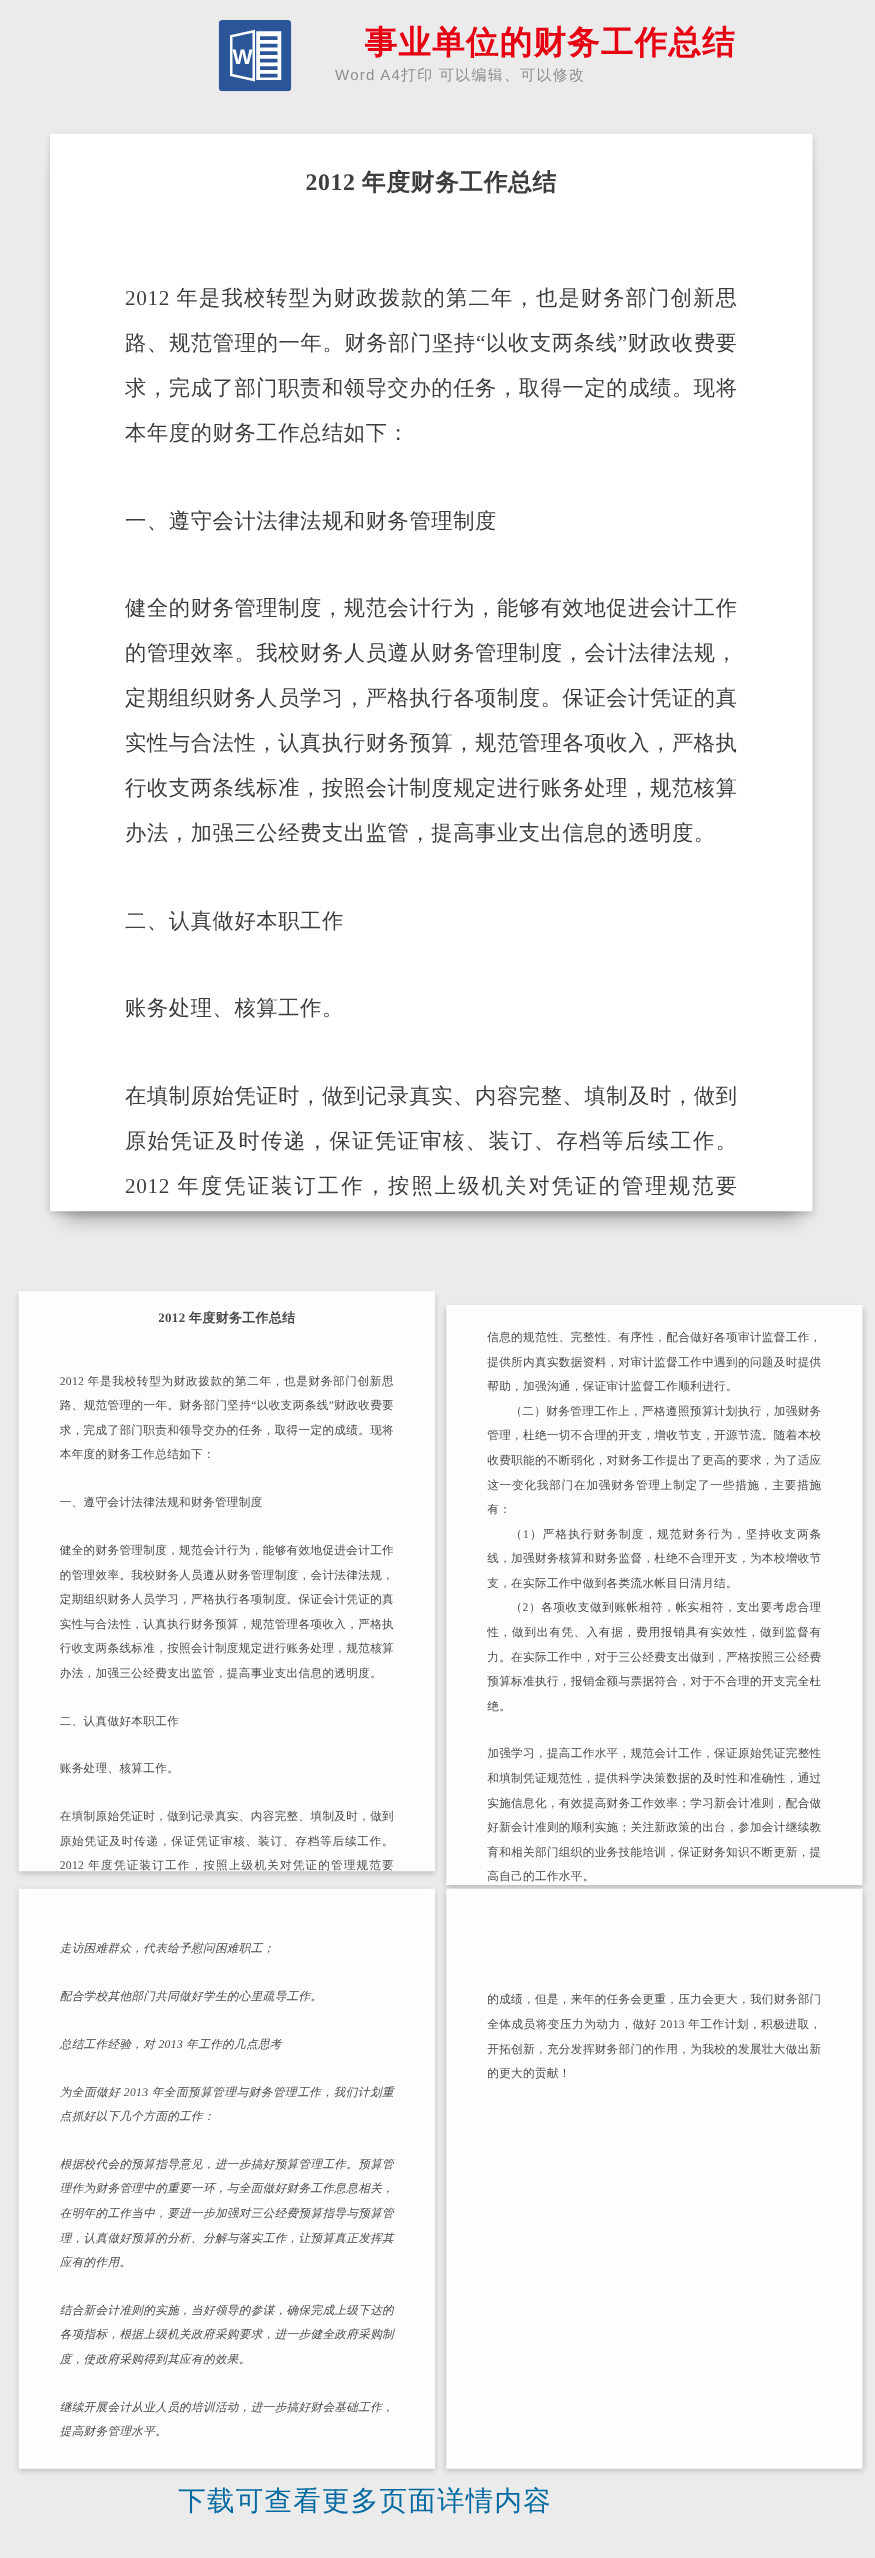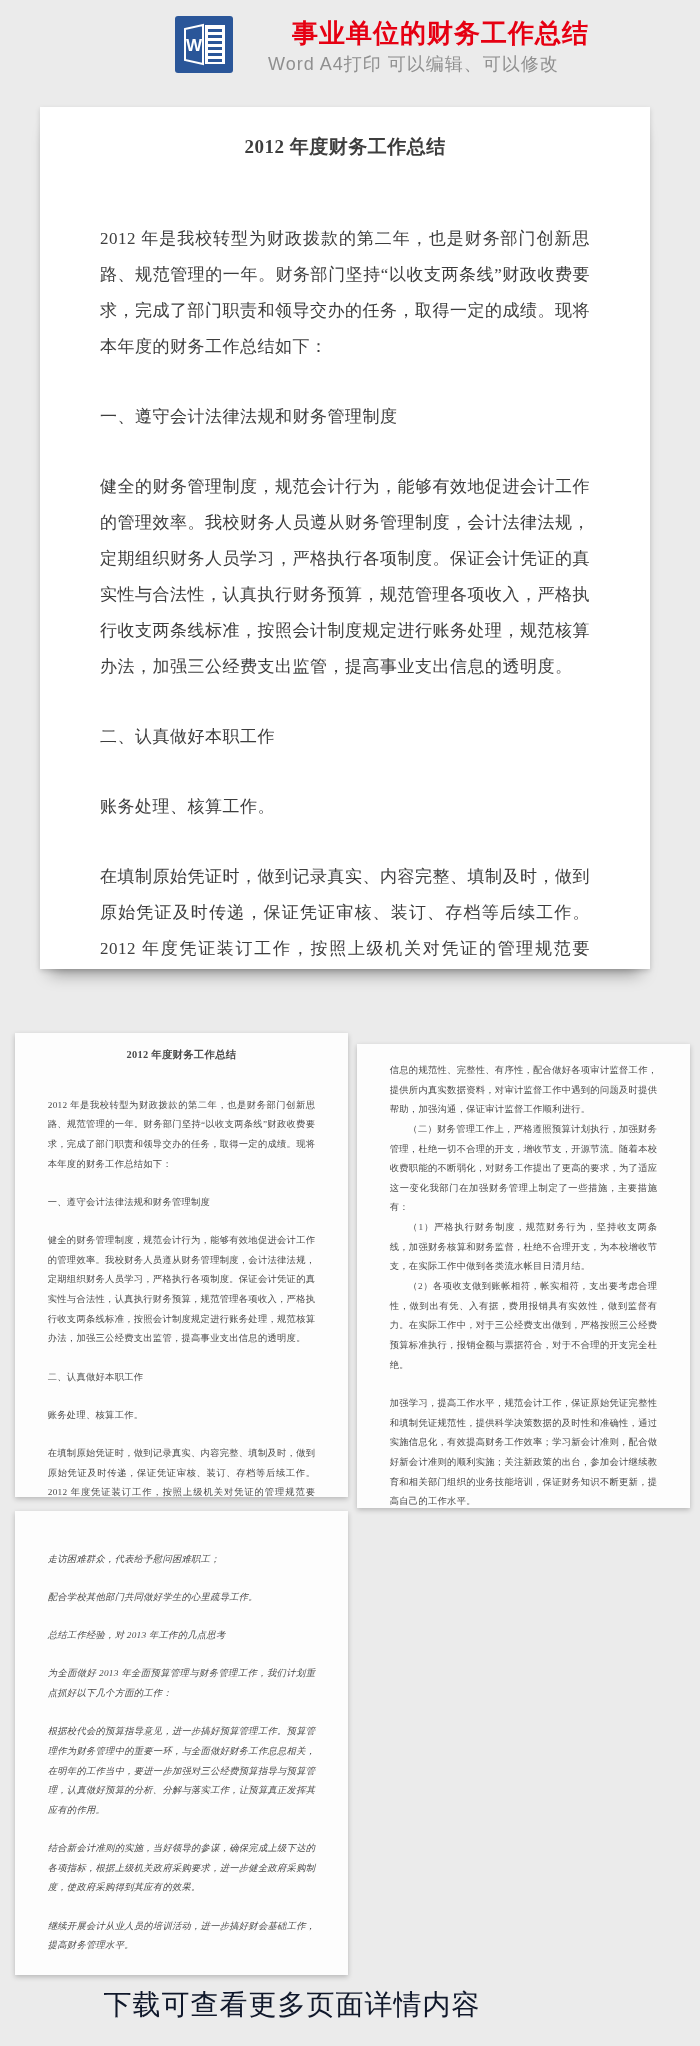--- a/index.html
+++ b/index.html
@@ -5,21 +5,21 @@
   html,body{margin:0;padding:0;}
   body{width:700px;height:2046px;background:#ebebeb;position:relative;
        font-family:"Liberation Sans",sans-serif;}
   .stage{position:absolute;left:0;top:0;width:700px;height:2046px;overflow:hidden;}
 
   
   .header{position:absolute;left:0;top:0;width:700px;height:90px;}
   .word-icon{position:absolute;left:175px;top:16px;width:58px;height:57px;}
   .header-title{position:absolute;left:268px;top:16px;font-size:26px;font-weight:bold;
                 letter-spacing:1px;color:#e60012;white-space:nowrap;margin-left:24px;}
-  .header-subtitle{position:absolute;left:268px;top:52px;font-size:18px;color:#8f8f8f;
+  .header-subtitle{position:absolute;left:268px;top:52px;font-size:12px;color:#8f8f8f;
                    letter-spacing:1px;white-space:nowrap;}
 
   
   .doc{font-family:"Liberation Serif","DejaVu Serif",serif;font-size:17px;line-height:36px;
        color:#3d3d3d;text-align:justify;letter-spacing:0.5px;}
   .page-inner{width:610px;height:850px;padding:22px 60px 0;box-sizing:border-box;}
   .doc-title{text-align:center;font-weight:bold;font-size:19px;margin:0;}
   .para{margin:34px 0 0;}
   .para-first{margin:56px 0 0;}
   .no-gap{margin:0;}
@@ -35,21 +35,21 @@
   .thumb-1{left:15px;top:1033px;}
   .thumb-2{left:357px;top:1044px;}
   .thumb-3{left:15px;top:1511px;font-style:italic;}
   .thumb-4{left:357px;top:1511px;}
   .pad-p2{padding-top:30px;}
   .pad-p3{padding-top:70px;}
   .pad-p4{padding-top:145px;}
 
   
   .footer-hint{position:absolute;left:0;top:1986px;width:584px;text-align:center;
-               font-size:28px;color:#0f172a;letter-spacing:1px;}
+               font-size:22px;color:#0369a1;letter-spacing:1px;}
 </style>
 </head>
 <body>
 
 <div class="stage">
 
   <div class="header">
     <svg class="word-icon" viewBox="0 0 58 57">
       <rect x="0" y="0" width="58" height="57" rx="3" fill="#2a5699"></rect>
       <rect x="30" y="9" width="20" height="39" fill="#ffffff"></rect>
@@ -107,16 +107,21 @@
       <p class="para">配合学校其他部门共同做好学生的心里疏导工作。</p>
       <p class="para">总结工作经验，对 2013 年工作的几点思考</p>
       <p class="para">为全面做好 2013 年全面预算管理与财务管理工作，我们计划重点抓好以下几个方面的工作：</p>
       <p class="para">根据校代会的预算指导意见，进一步搞好预算管理工作。预算管理作为财务管理中的重要一环，与全面做好财务工作息息相关，在明年的工作当中，要进一步加强对三公经费预算指导与预算管理，认真做好预算的分析、分解与落实工作，让预算真正发挥其应有的作用。</p>
       <p class="para">结合新会计准则的实施，当好领导的参谋，确保完成上级下达的各项指标，根据上级机关政府采购要求，进一步健全政府采购制度，使政府采购得到其应有的效果。</p>
       <p class="para">继续开展会计从业人员的培训活动，进一步搞好财会基础工作，提高财务管理水平。</p>
       <p class="para">总之，今年财务部门的工作在各位领导的支持与帮助下，在各处室的配合下，按照校党委的总体部署和安排，认真组织落实，取得了较好</p>
     </div>
   </div>
 
+  <div class="thumb thumb-4">
+    <div class="page-inner doc pad-p4">
+      <p class="no-gap">的成绩，但是，来年的任务会更重，压力会更大，我们财务部门全体成员将变压力为动力，做好 2013 年工作计划，积极进取，开拓创新，充分发挥财务部门的作用，为我校的发展壮大做出新的更大的贡献！</p>
+    </div>
+  </div>
 
   <div class="footer-hint">下载可查看更多页面详情内容</div>
 
 </div>
 
 </body></html>

